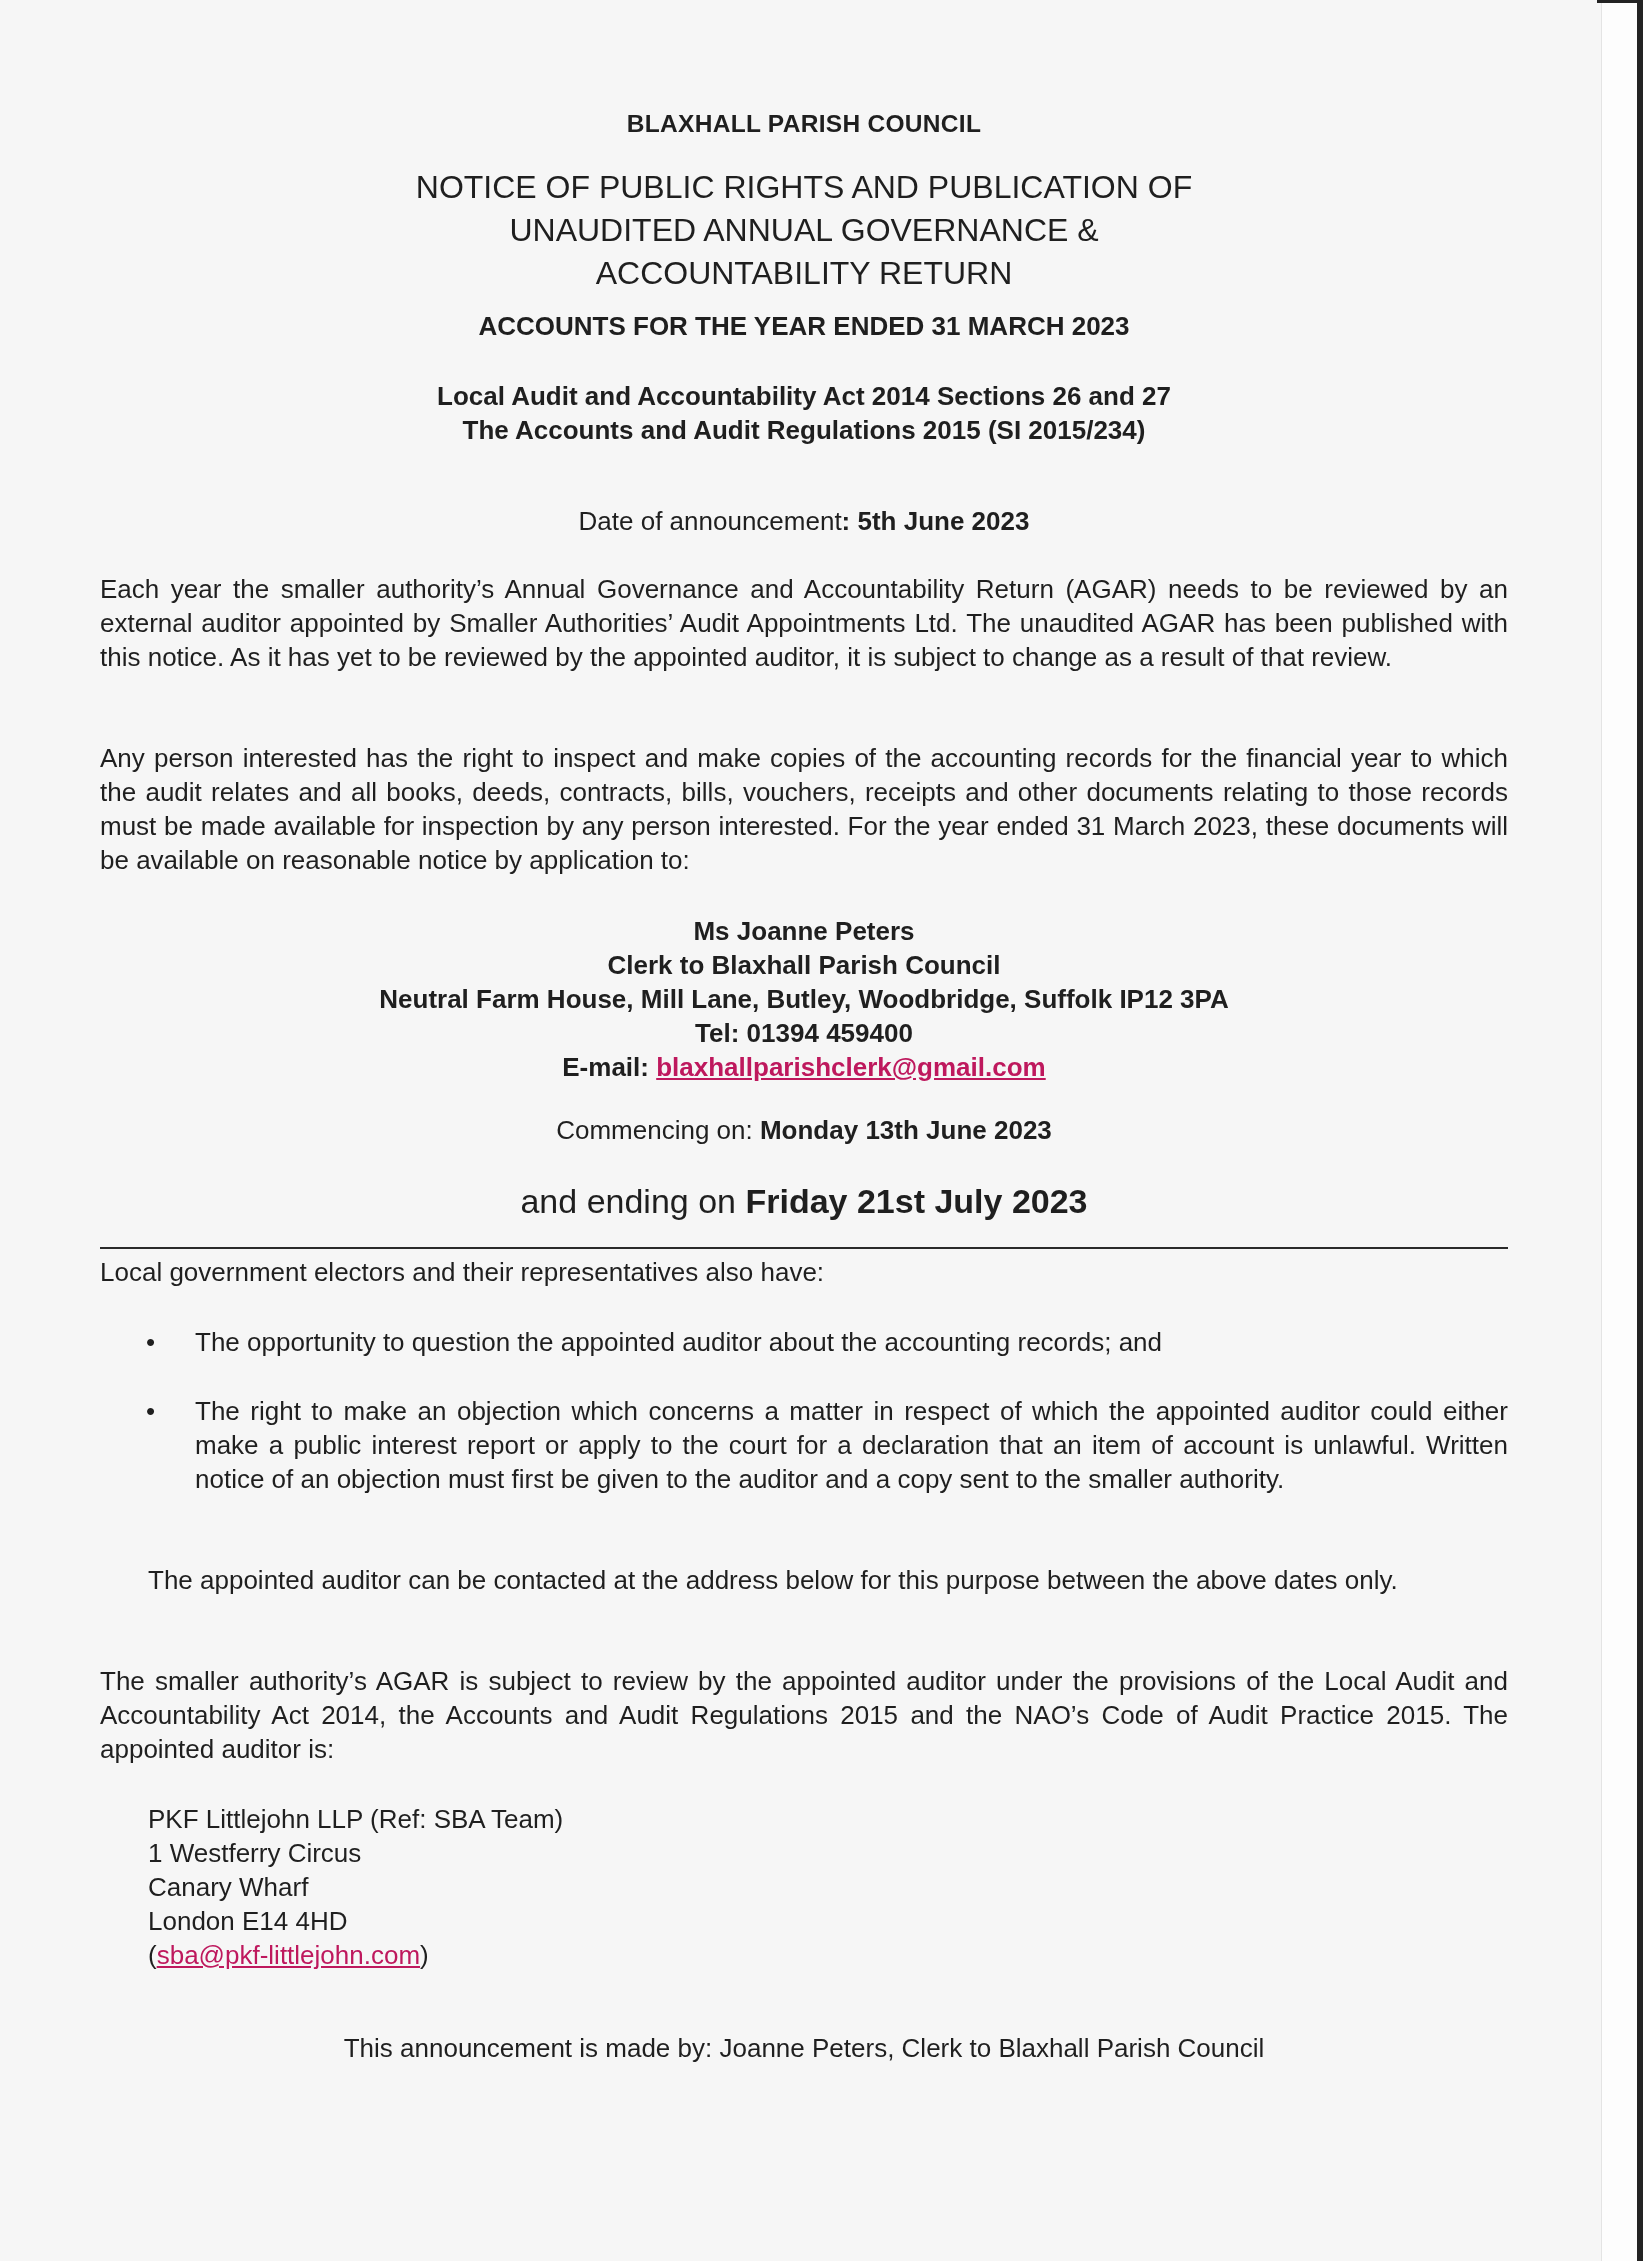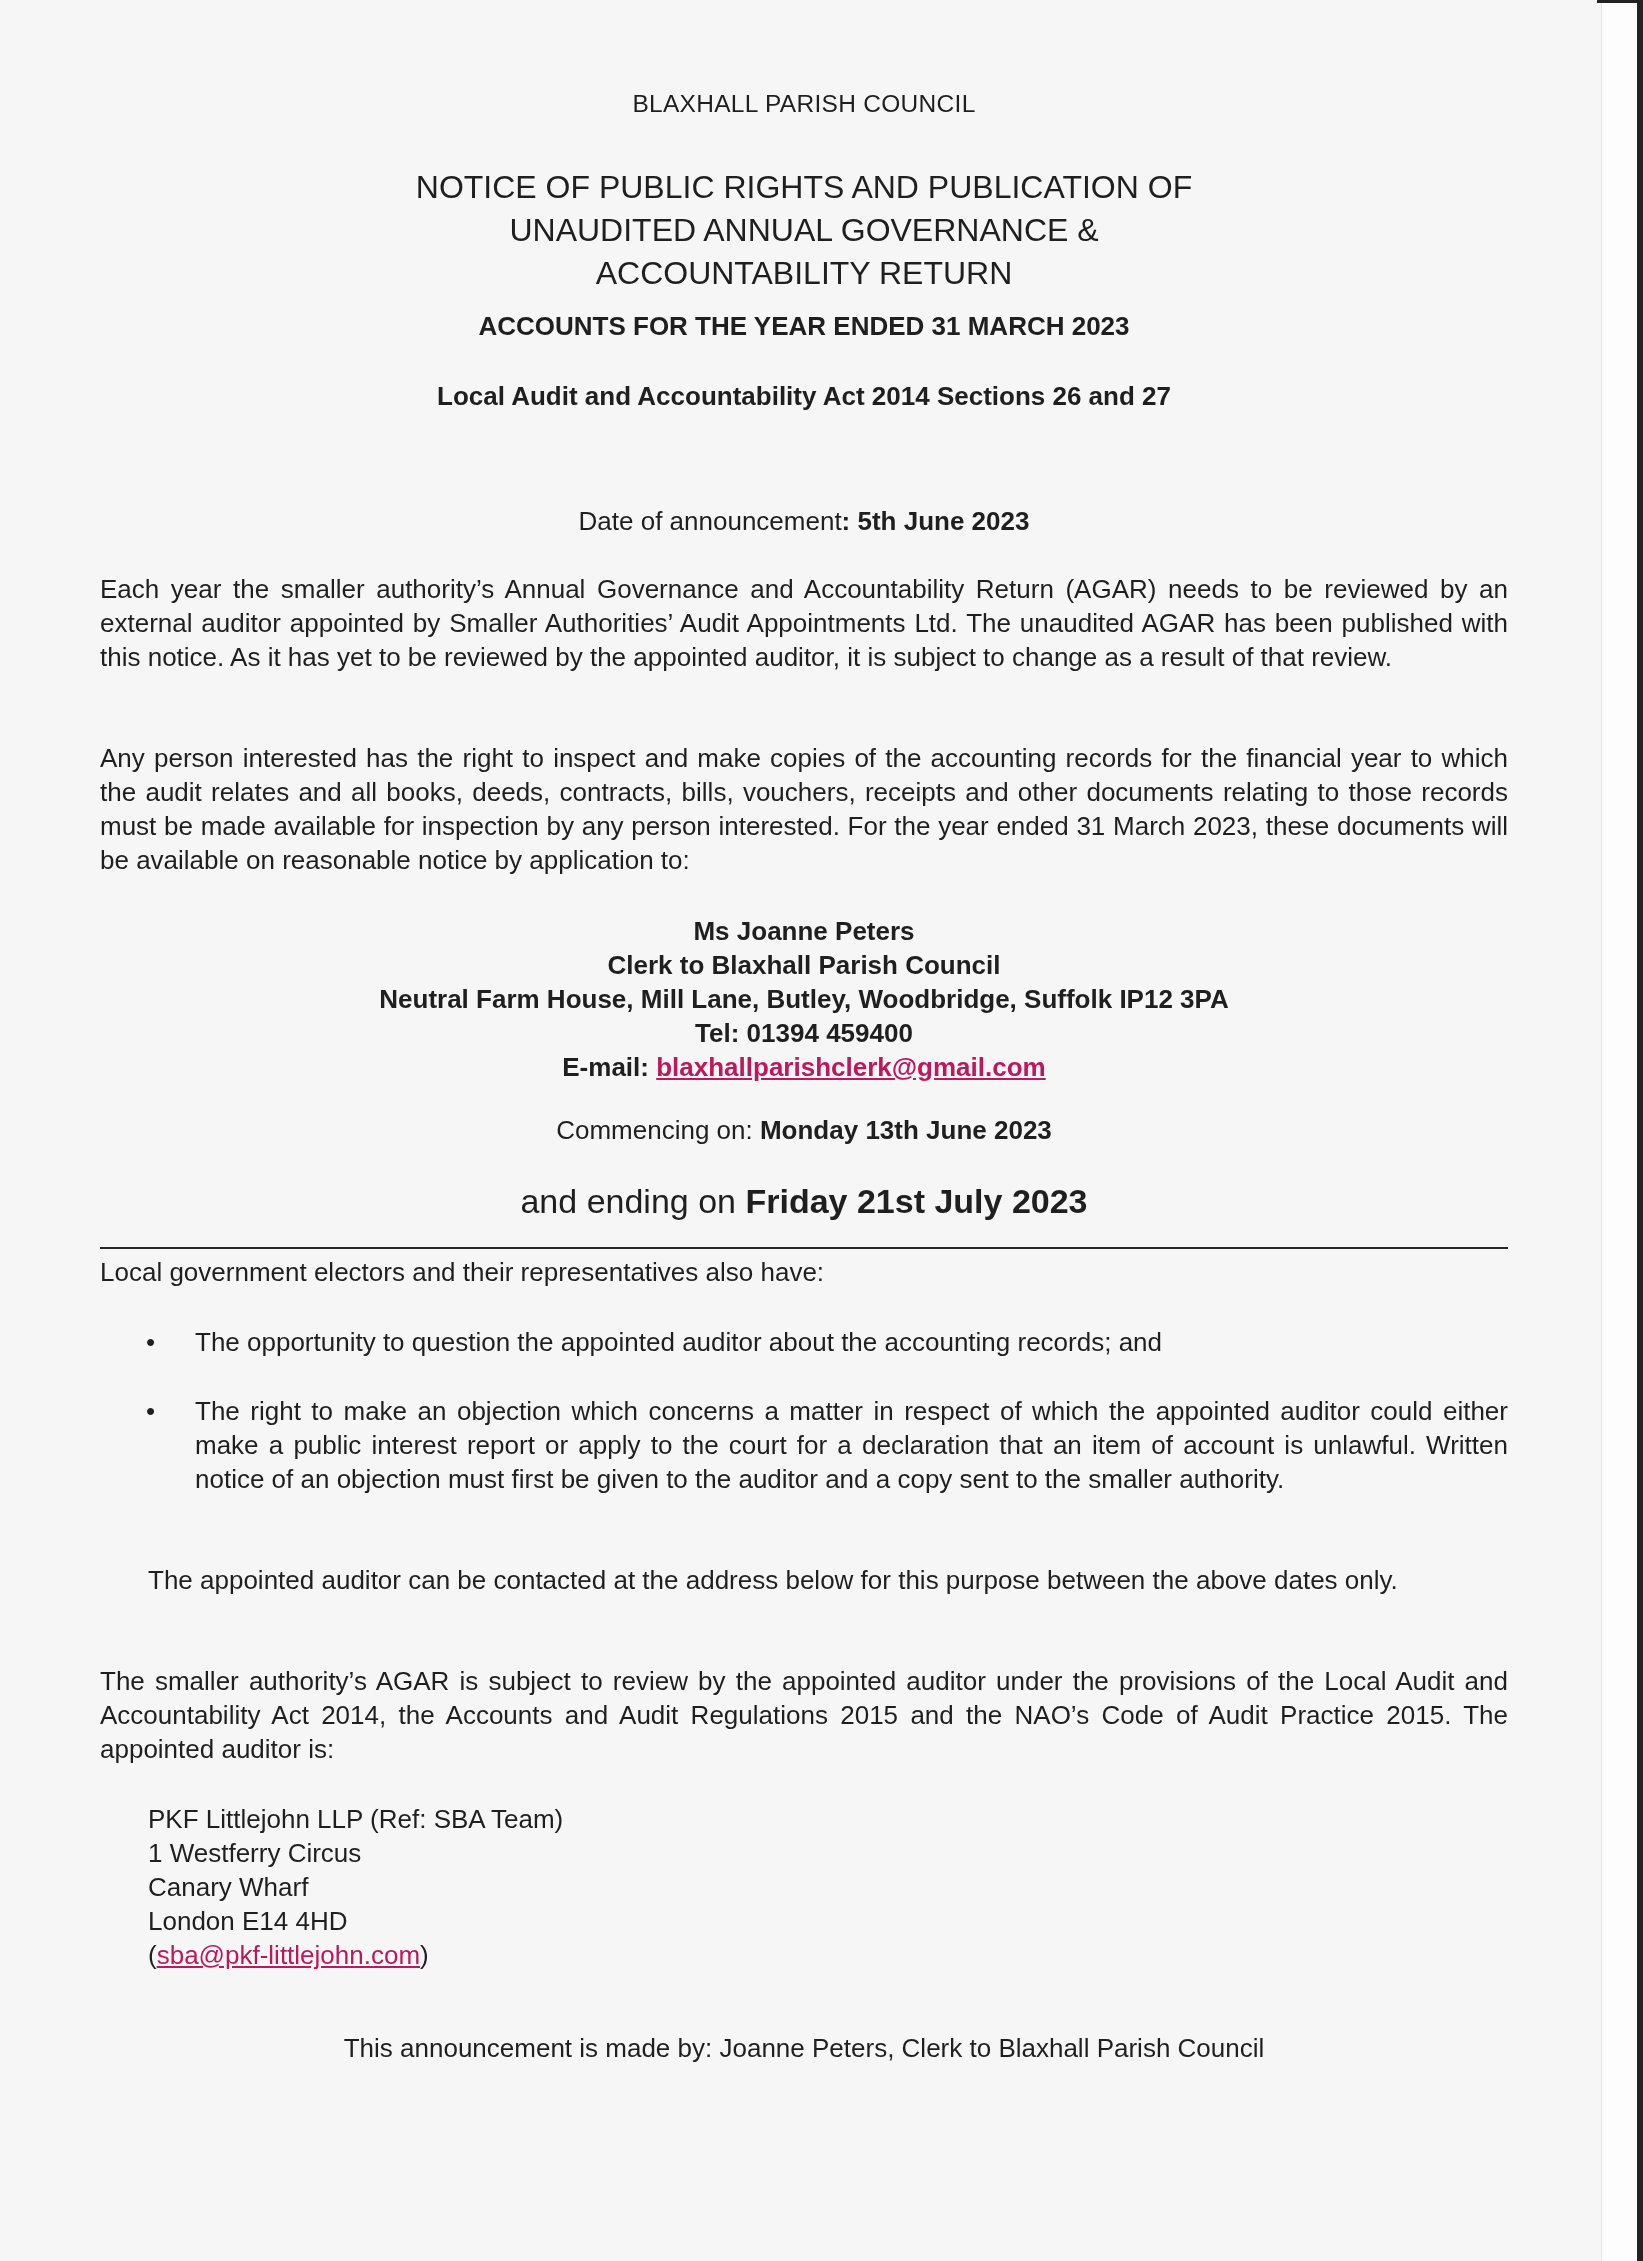--- a/index.html
+++ b/index.html
@@ -13,21 +13,21 @@
     position: absolute; left: 1601px; top: 2.6px; width: 36px; height: 2259px;
     background: #fdfdfd; border-left: 0.6px solid #e4e4e4;
   }
   .scan-edge-right { position: absolute; left: 1637px; top: 0; width: 6.4px; height: 2261px; background: #232323; }
   .scan-edge-top { position: absolute; left: 1597px; top: 0; width: 46px; height: 3.2px; background: #232323; }
 
   .page { position: absolute; left: 100px; top: 0; width: 1408px; }
   .center { text-align: center; }
   .abs { position: absolute; left: 0; right: 0; }
 
-  .council { top: 90px; font-size: 24.5px; font-weight: normal; letter-spacing: 0.3px; }
+  .council { top: 110px; font-size: 24.5px; font-weight: bold; letter-spacing: 0.3px; }
   .heading { top: 166px; font-size: 32px; font-weight: normal; line-height: 43px; }
   .accounts { top: 311px; font-size: 26px; font-weight: bold; }
   .legislation { top: 379px; font-size: 26px; font-weight: bold; line-height: 34px; }
   .date { top: 506px; font-size: 26px; }
   .date b { font-weight: bold; text-align: center; }
 
   .para { position: absolute; left: 0; width: 1408px; font-size: 26px; line-height: 34px; text-align: justify; text-align-last: left; }
   .p1 { top: 572px; }
   .p2 { top: 741px; }
 
@@ -65,20 +65,21 @@
   <div class="abs center heading">
     <div>NOTICE OF PUBLIC RIGHTS AND PUBLICATION OF</div>
     <div>UNAUDITED ANNUAL GOVERNANCE &amp;</div>
     <div>ACCOUNTABILITY RETURN</div>
   </div>
 
   <div class="abs center accounts">ACCOUNTS FOR THE YEAR ENDED 31 MARCH 2023</div>
 
   <div class="abs center legislation">
     <div>Local Audit and Accountability Act 2014 Sections 26 and 27</div>
+    <div>The Accounts and Audit Regulations 2015 (SI 2015/234)</div>
   </div>
 
   <div class="abs center date">
     <span>Date of announcement</span><b>: 5th June 2023</b>
   </div>
 
   <div class="para p1">Each year the smaller authority’s Annual Governance and Accountability Return (AGAR) needs to be reviewed by an external auditor appointed by Smaller Authorities’ Audit Appointments Ltd.  The unaudited AGAR has been published with this notice.  As it has yet to be reviewed by the appointed auditor, it is subject to change as a result of that review.</div>
   <div class="para p2">Any person interested has the right to inspect and make copies of the accounting records for the financial year to which the audit relates and all books, deeds, contracts, bills, vouchers, receipts and other documents relating to those records must be made available for inspection by any person interested.  For the year ended 31 March 2023, these documents will be available on reasonable notice by application to:</div>
 
   <div class="abs center addr">

